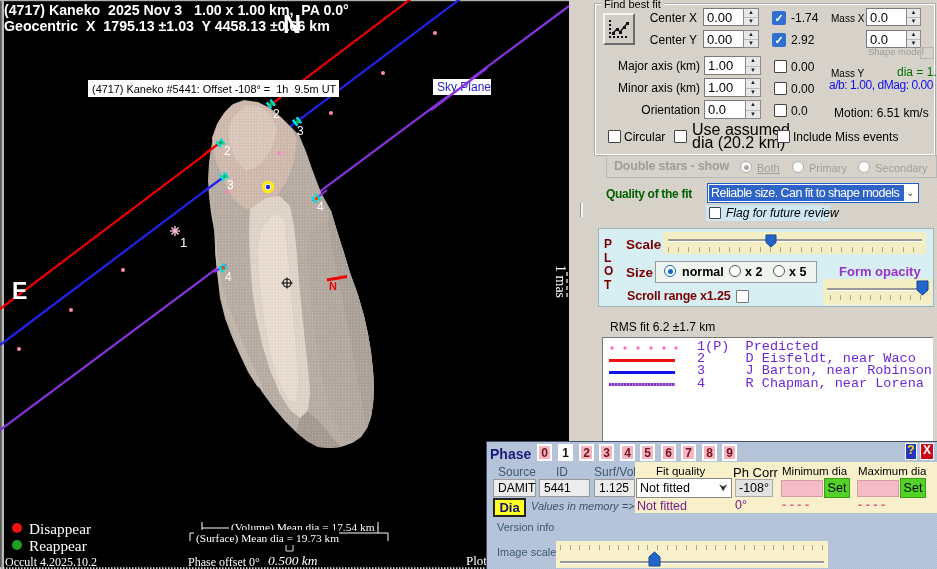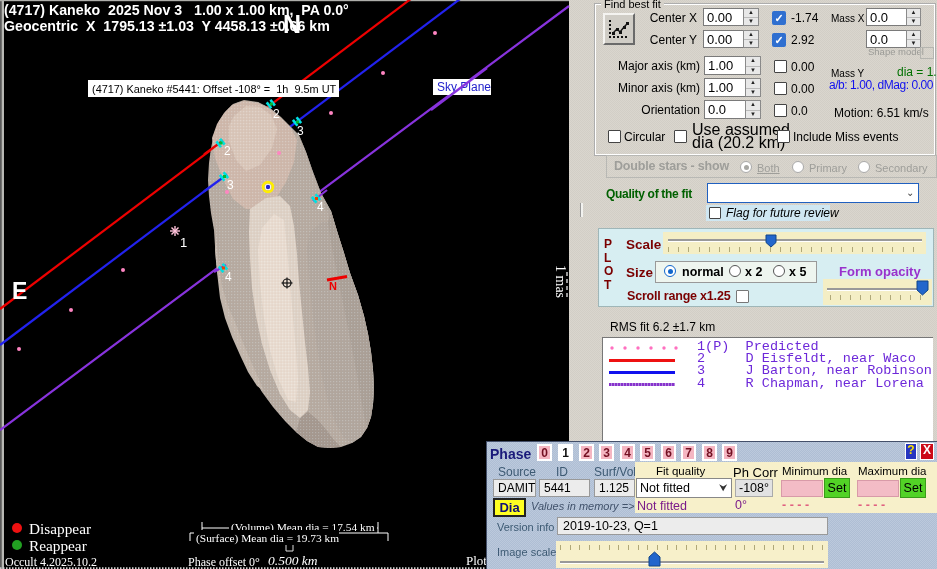--- a/index.html
+++ b/index.html
@@ -251,20 +251,21 @@
 <div class="radio" style="left:740px;top:161px;border-color:#aaa;"></div>
 <div class="ab" style="left:743.5px;top:164.5px;width:5px;height:5px;border-radius:50%;background:#a8a8a4;"></div>
 <div class="ab" style="left:757px;top:162px;font-size:11px;color:#9e9e9a;text-decoration:underline;">Both</div>
 <div class="radio" style="left:792px;top:161px;border-color:#aaa;"></div>
 <div class="ab" style="left:809px;top:162px;font-size:11px;color:#9e9e9a;">Primary</div>
 <div class="radio" style="left:858px;top:161px;border-color:#aaa;"></div>
 <div class="ab" style="left:875px;top:162px;font-size:11px;color:#9e9e9a;">Secondary</div>
 
 <div class="ab" style="left:606px;top:187px;font-size:12px;font-weight:bold;color:#006000;letter-spacing:-0.3px;">Quality of the fit</div>
 <div class="ab" style="left:707px;top:183px;width:212px;height:20px;background:#fff;border:1px solid #2060c0;box-sizing:border-box;"></div>
+<div class="ab" style="left:709px;top:185px;width:193px;height:16px;background:#2e64c8;color:#fff;font-size:12.5px;letter-spacing:-0.55px;line-height:16px;line-height:16px;padding-left:2px;">Reliable size. Can fit to shape models</div>
 <div class="ab" style="left:906px;top:187px;font-size:10px;color:#444;">⌄</div>
 <div class="ab" style="left:706px;top:205px;width:124px;height:16px;background:#cfe7f2;"></div>
 <div class="cb" style="left:709px;top:207px;width:12px;height:12px;"></div>
 <div class="ab" style="left:726px;top:206px;font-size:12px;font-style:italic;color:#000;">Flag for future review</div>
 
 <div class="ab" style="left:598px;top:228px;width:336px;height:79px;background:#d7eef2;border:1px solid #9fb6b8;box-sizing:border-box;"></div>
 <div class="ab mar" style="left:604px;top:238px;font-size:12px;line-height:13.5px;">P<br>L<br>O<br>T</div>
 <div class="ab mar" style="left:626px;top:237px;font-size:13.5px;">Scale</div>
 <div class="ab" style="left:663px;top:232px;width:263px;height:22px;background:#f4eec5;"></div>
 <div class="ab" style="left:668px;top:239px;width:254px;height:2px;background:#999;border-bottom:1px solid #fff;"></div>
@@ -343,21 +344,20 @@
 <div class="ab" style="left:824px;top:478px;width:26px;height:20px;background:#52d226;border:1px solid #3a9a1a;box-sizing:border-box;font-size:12.5px;text-align:center;line-height:18px;color:#000;">Set</div>
 <div class="ab" style="left:857px;top:480px;width:42px;height:17px;background:#f3bcc6;border:1px solid #d89aa8;box-sizing:border-box;"></div>
 <div class="ab" style="left:900px;top:478px;width:26px;height:20px;background:#52d226;border:1px solid #3a9a1a;box-sizing:border-box;font-size:12.5px;text-align:center;line-height:18px;color:#000;">Set</div>
 <div class="ab" style="left:493px;top:498px;width:33px;height:19px;background:#ffff22;border:2px solid #222;box-sizing:border-box;color:#111177;font-weight:bold;font-size:13px;text-align:center;line-height:15px;">Dia</div>
 <div class="ab" style="left:531px;top:500px;font-size:11px;font-style:italic;color:#41526b;">Values in memory =&gt;</div>
 <div class="ab" style="left:637px;top:499px;font-size:12.5px;color:#7a1a8a;">Not fitted</div>
 <div class="ab" style="left:735px;top:498px;font-size:12.5px;color:#7a1a8a;">0°</div>
 <div class="ab" style="left:782px;top:498px;font-size:12.5px;font-weight:bold;color:#e06080;">- - - -</div>
 <div class="ab" style="left:858px;top:498px;font-size:12.5px;font-weight:bold;color:#e06080;">- - - -</div>
 <div class="ph" style="left:497px;top:521px;font-size:11px;">Version info</div>
-<div class="ab" style="left:557px;top:517px;width:271px;height:18px;background:#ececec;border:1px solid #999;box-sizing:border-box;font-size:12.5px;padding:1px 0 0 5px;color:#000;">2019-10-23, Q=1</div>
 <div class="ph" style="left:497px;top:546px;font-size:11px;">Image scale</div>
 <div class="ab" style="left:556px;top:541px;width:272px;height:27px;background:#f7f0ca;"></div>
 <div class="ab" style="left:560px;top:545px;width:264px;height:5px;background:repeating-linear-gradient(90deg,#b0a878 0 1px,transparent 1px 9.7px);"></div>
 <div class="ab" style="left:560px;top:561px;width:264px;height:2px;background:#999;border-bottom:1px solid #fff;"></div>
 <svg class="ab" style="left:648px;top:551px" width="13" height="16" xmlns="http://www.w3.org/2000/svg">
       <path d="M1,15 V6 L6.5,1 L12,6 v9 Z" fill="#2266cc" stroke="#114488"></path>
     </svg>
 
 </div>
 

